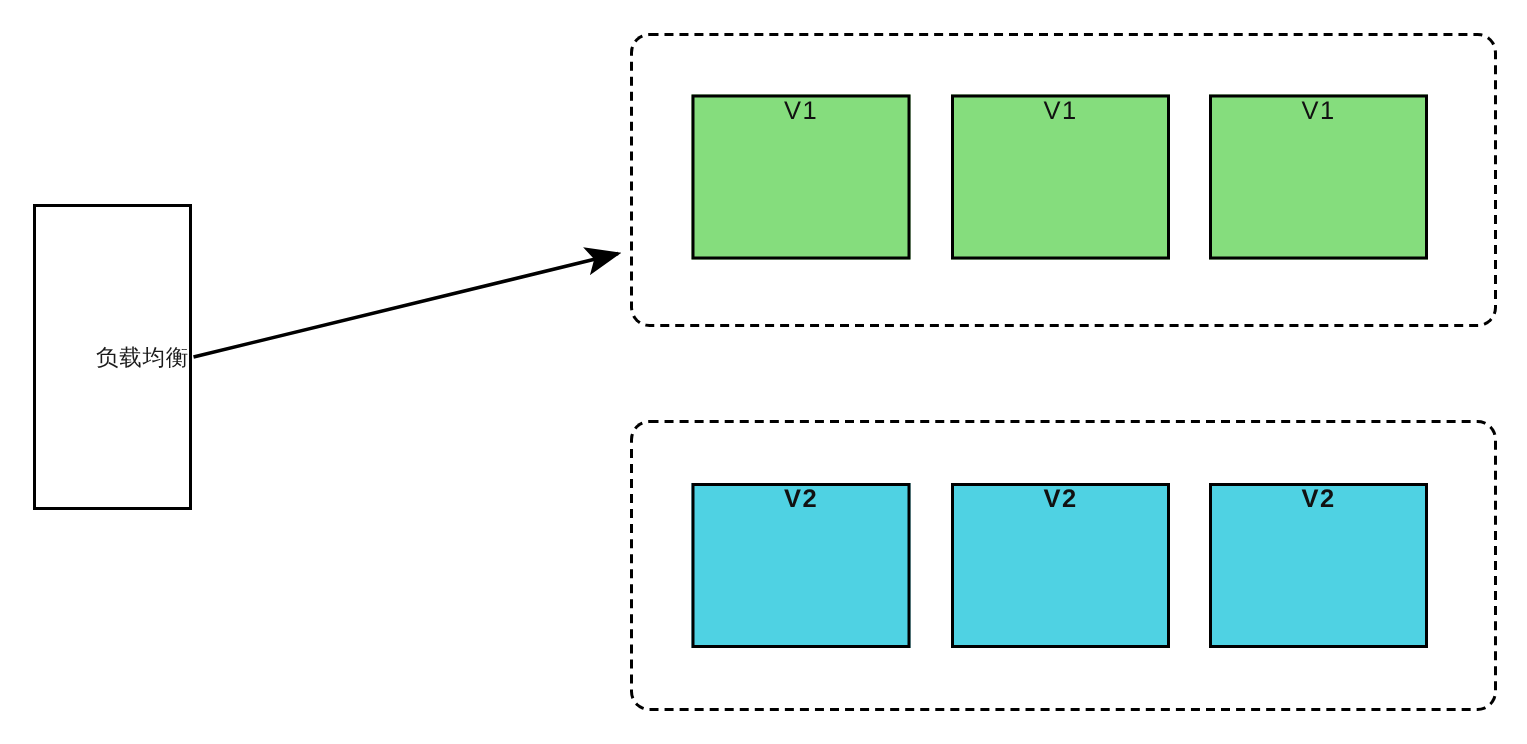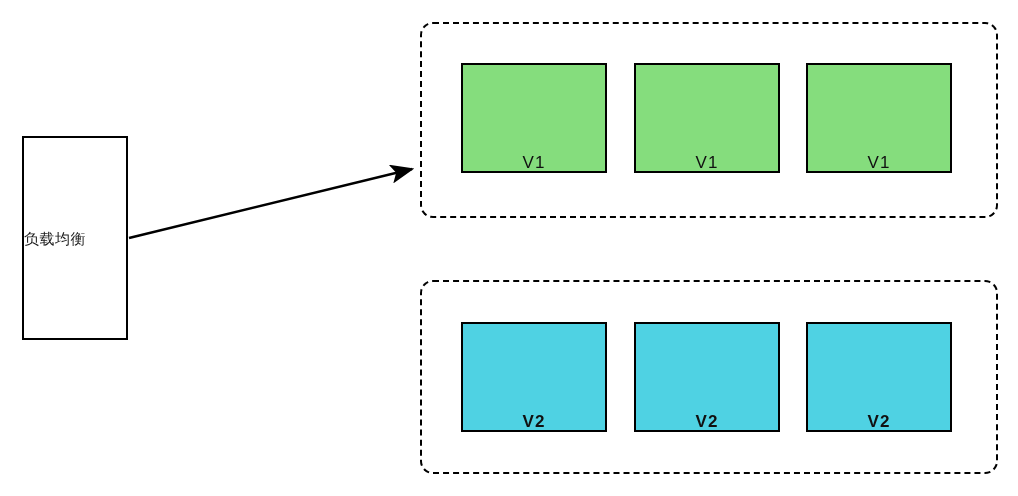--- a/index.html
+++ b/index.html
@@ -23,21 +23,21 @@
     position: absolute;
     left: 22px;
     top: 136px;
     width: 106px;
     height: 204px;
     box-sizing: border-box;
     background: #ffffff;
     border: 2.4px solid #000000;
     display: flex;
     align-items: center;
-    justify-content: flex-start;
+    justify-content: flex-end;
   }
   .lb-label {
     font-size: 15px;
     color: #1a1a1a;
     letter-spacing: 0.5px;
     line-height: 1;
     white-space: nowrap;
   }
 
   
@@ -62,21 +62,21 @@
   }
 
   
   .instance {
     position: absolute;
     box-sizing: border-box;
     width: 146px;
     height: 110px;
     border: 2.4px solid #000000;
     display: flex;
-    align-items: flex-end;
+    align-items: flex-start;
     justify-content: center;
   }
   .instance-label {
     font-size: 17px;
     color: #111111;
     letter-spacing: 1px;
     line-height: 1;
   }
 
   .inst-a { left: 461px; }

